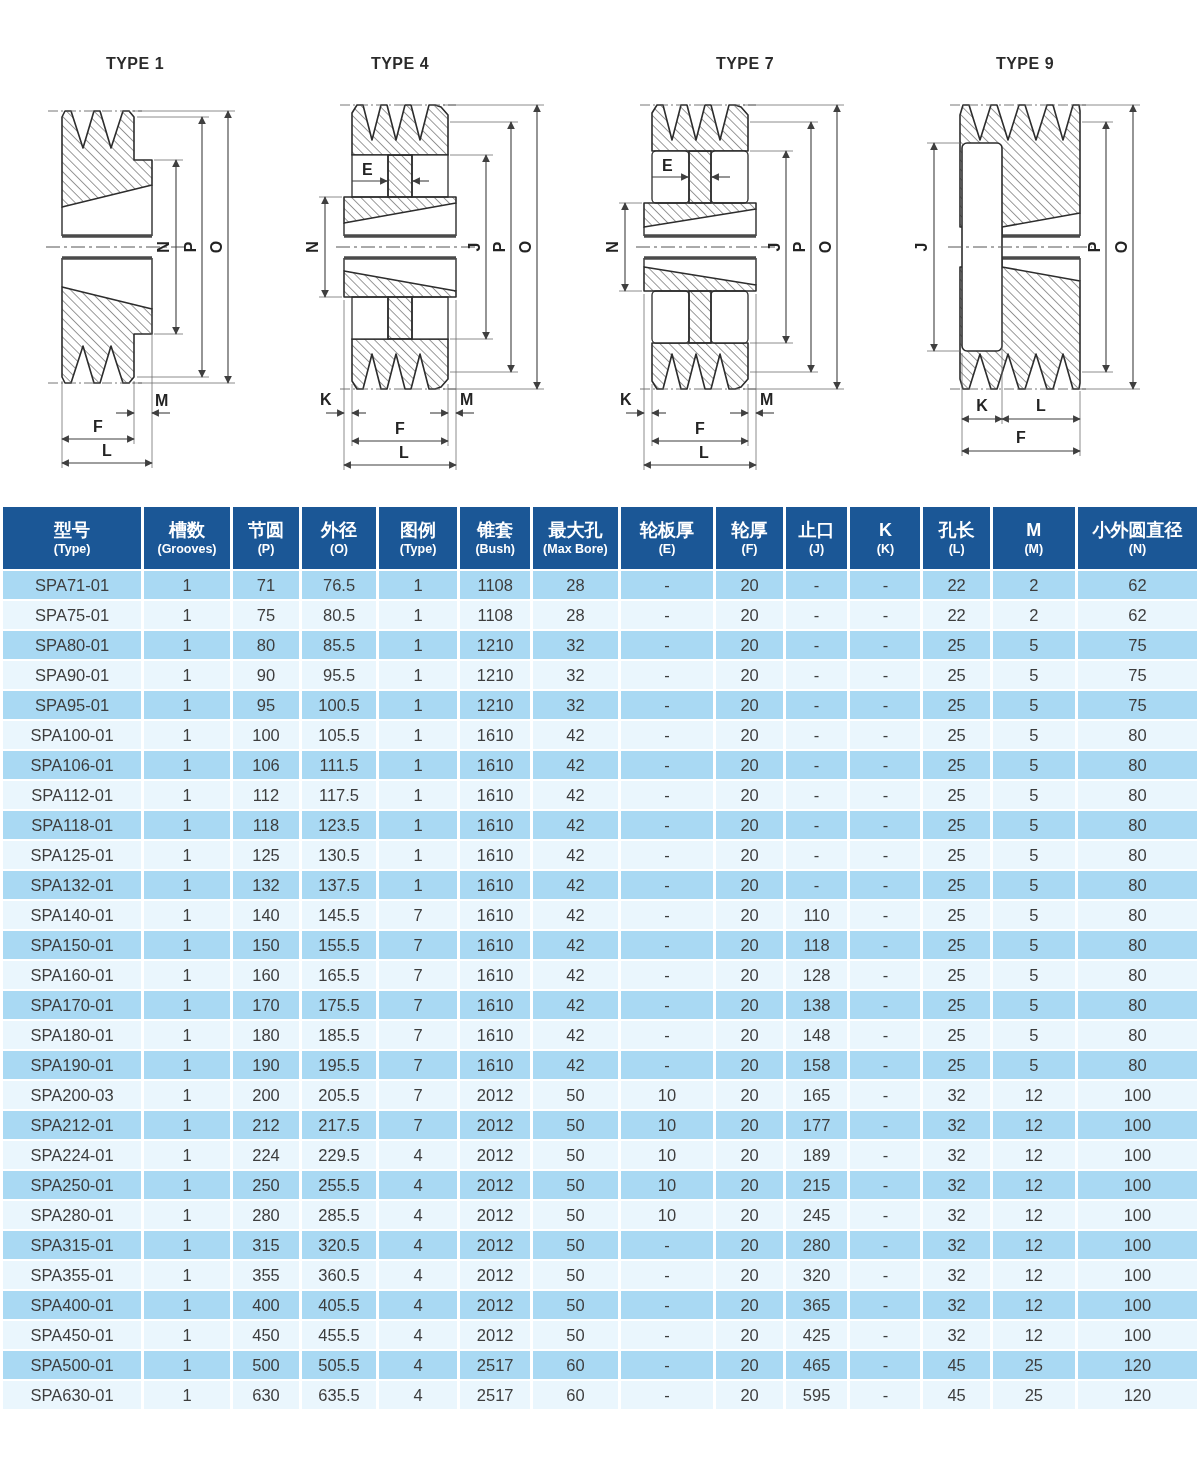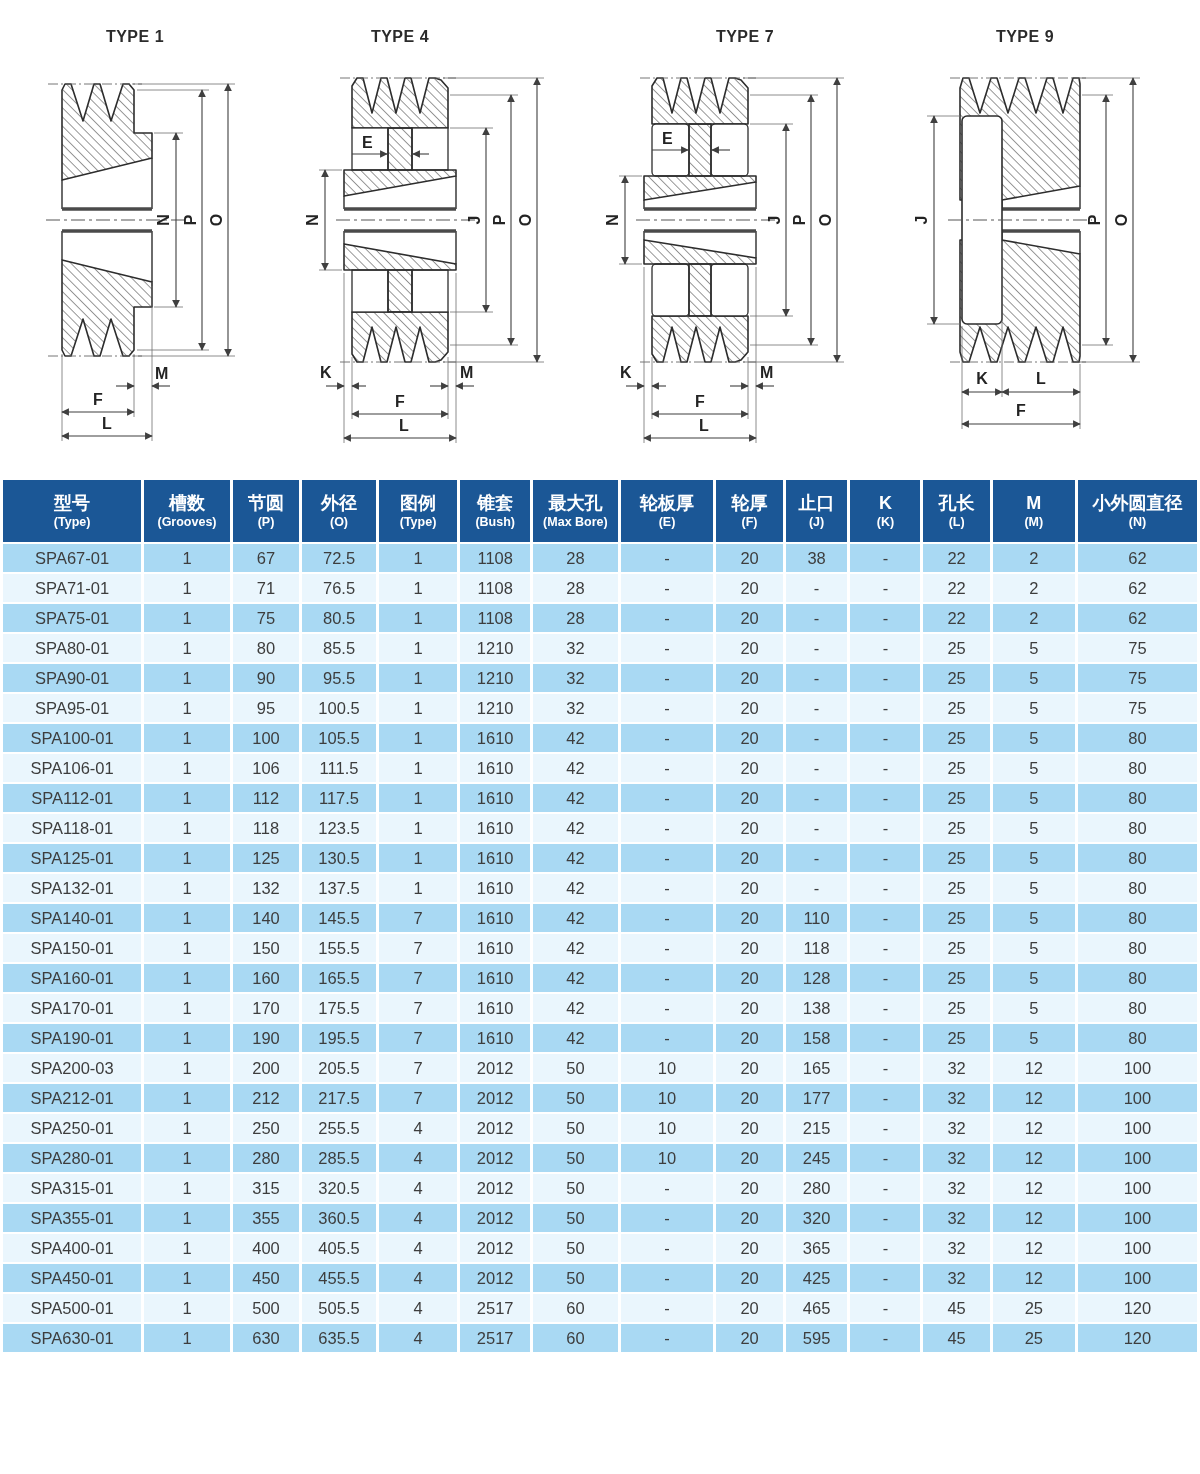--- a/index.html
+++ b/index.html
@@ -1,16 +1,16 @@
 <!DOCTYPE html>
 <html><head>
 <meta charset="utf-8">
 <style>
   html,body{margin:0;padding:0;background:#fff;}
-  .sheet{width:1200px;font-family:"Liberation Sans",sans-serif;background:#fff;}
+  .sheet{width:1200px;font-family:"Liberation Sans",sans-serif;background:#fff;margin-top:27px;}
   
   .drawings{display:flex;width:1200px;height:478px;background:#fff;}
   .drawing{width:300px;height:460px;display:block;}
   .part-outline{fill:url(#hatch);stroke:#2d2d2d;stroke-width:1.6;stroke-linejoin:round;}
   .part-line{stroke:#2d2d2d;stroke-width:1.4;fill:none;}
   .bore-line{stroke:#4a4a4a;stroke-width:3.4;fill:none;}
   .axis{stroke:#555;stroke-width:1;fill:none;stroke-dasharray:14 4 3 4;}
   .pitchline{stroke:#666;stroke-width:0.9;fill:none;stroke-dasharray:10 3 2 3;}
   .window{fill:#fff;stroke:#2d2d2d;stroke-width:1.3;}
   .flange{fill:#fff;stroke:#2d2d2d;stroke-width:1.6;}
@@ -319,68 +319,52 @@
             <div class="en">(M)</div>
           </th>
           <th>
             <div class="zh">小外圆直径</div>
             <div class="en">(N)</div>
           </th>
         </tr>
       </thead>
     <tbody>
         <tr>
-          <td>SPA67-01</td>
-          <td>1</td>
-          <td>67</td>
-          <td>72.5</td>
+          <td>SPA71-01</td>
+          <td>1</td>
+          <td>71</td>
+          <td>76.5</td>
           <td>1</td>
           <td>1108</td>
           <td>28</td>
           <td>-</td>
           <td>20</td>
-          <td>38</td>
+          <td>-</td>
           <td>-</td>
           <td>22</td>
           <td>2</td>
           <td>62</td>
         </tr>
         <tr>
-          <td>SPA71-01</td>
-          <td>1</td>
-          <td>71</td>
-          <td>76.5</td>
+          <td>SPA75-01</td>
+          <td>1</td>
+          <td>75</td>
+          <td>80.5</td>
           <td>1</td>
           <td>1108</td>
           <td>28</td>
           <td>-</td>
           <td>20</td>
           <td>-</td>
           <td>-</td>
           <td>22</td>
           <td>2</td>
           <td>62</td>
         </tr>
         <tr>
-          <td>SPA75-01</td>
-          <td>1</td>
-          <td>75</td>
-          <td>80.5</td>
-          <td>1</td>
-          <td>1108</td>
-          <td>28</td>
-          <td>-</td>
-          <td>20</td>
-          <td>-</td>
-          <td>-</td>
-          <td>22</td>
-          <td>2</td>
-          <td>62</td>
-        </tr>
-        <tr>
           <td>SPA80-01</td>
           <td>1</td>
           <td>80</td>
           <td>85.5</td>
           <td>1</td>
           <td>1210</td>
           <td>32</td>
           <td>-</td>
           <td>20</td>
           <td>-</td>
@@ -575,20 +559,36 @@
           <td>42</td>
           <td>-</td>
           <td>20</td>
           <td>138</td>
           <td>-</td>
           <td>25</td>
           <td>5</td>
           <td>80</td>
         </tr>
         <tr>
+          <td>SPA180-01</td>
+          <td>1</td>
+          <td>180</td>
+          <td>185.5</td>
+          <td>7</td>
+          <td>1610</td>
+          <td>42</td>
+          <td>-</td>
+          <td>20</td>
+          <td>148</td>
+          <td>-</td>
+          <td>25</td>
+          <td>5</td>
+          <td>80</td>
+        </tr>
+        <tr>
           <td>SPA190-01</td>
           <td>1</td>
           <td>190</td>
           <td>195.5</td>
           <td>7</td>
           <td>1610</td>
           <td>42</td>
           <td>-</td>
           <td>20</td>
           <td>158</td>
@@ -623,20 +623,36 @@
           <td>50</td>
           <td>10</td>
           <td>20</td>
           <td>177</td>
           <td>-</td>
           <td>32</td>
           <td>12</td>
           <td>100</td>
         </tr>
         <tr>
+          <td>SPA224-01</td>
+          <td>1</td>
+          <td>224</td>
+          <td>229.5</td>
+          <td>4</td>
+          <td>2012</td>
+          <td>50</td>
+          <td>10</td>
+          <td>20</td>
+          <td>189</td>
+          <td>-</td>
+          <td>32</td>
+          <td>12</td>
+          <td>100</td>
+        </tr>
+        <tr>
           <td>SPA250-01</td>
           <td>1</td>
           <td>250</td>
           <td>255.5</td>
           <td>4</td>
           <td>2012</td>
           <td>50</td>
           <td>10</td>
           <td>20</td>
           <td>215</td>

